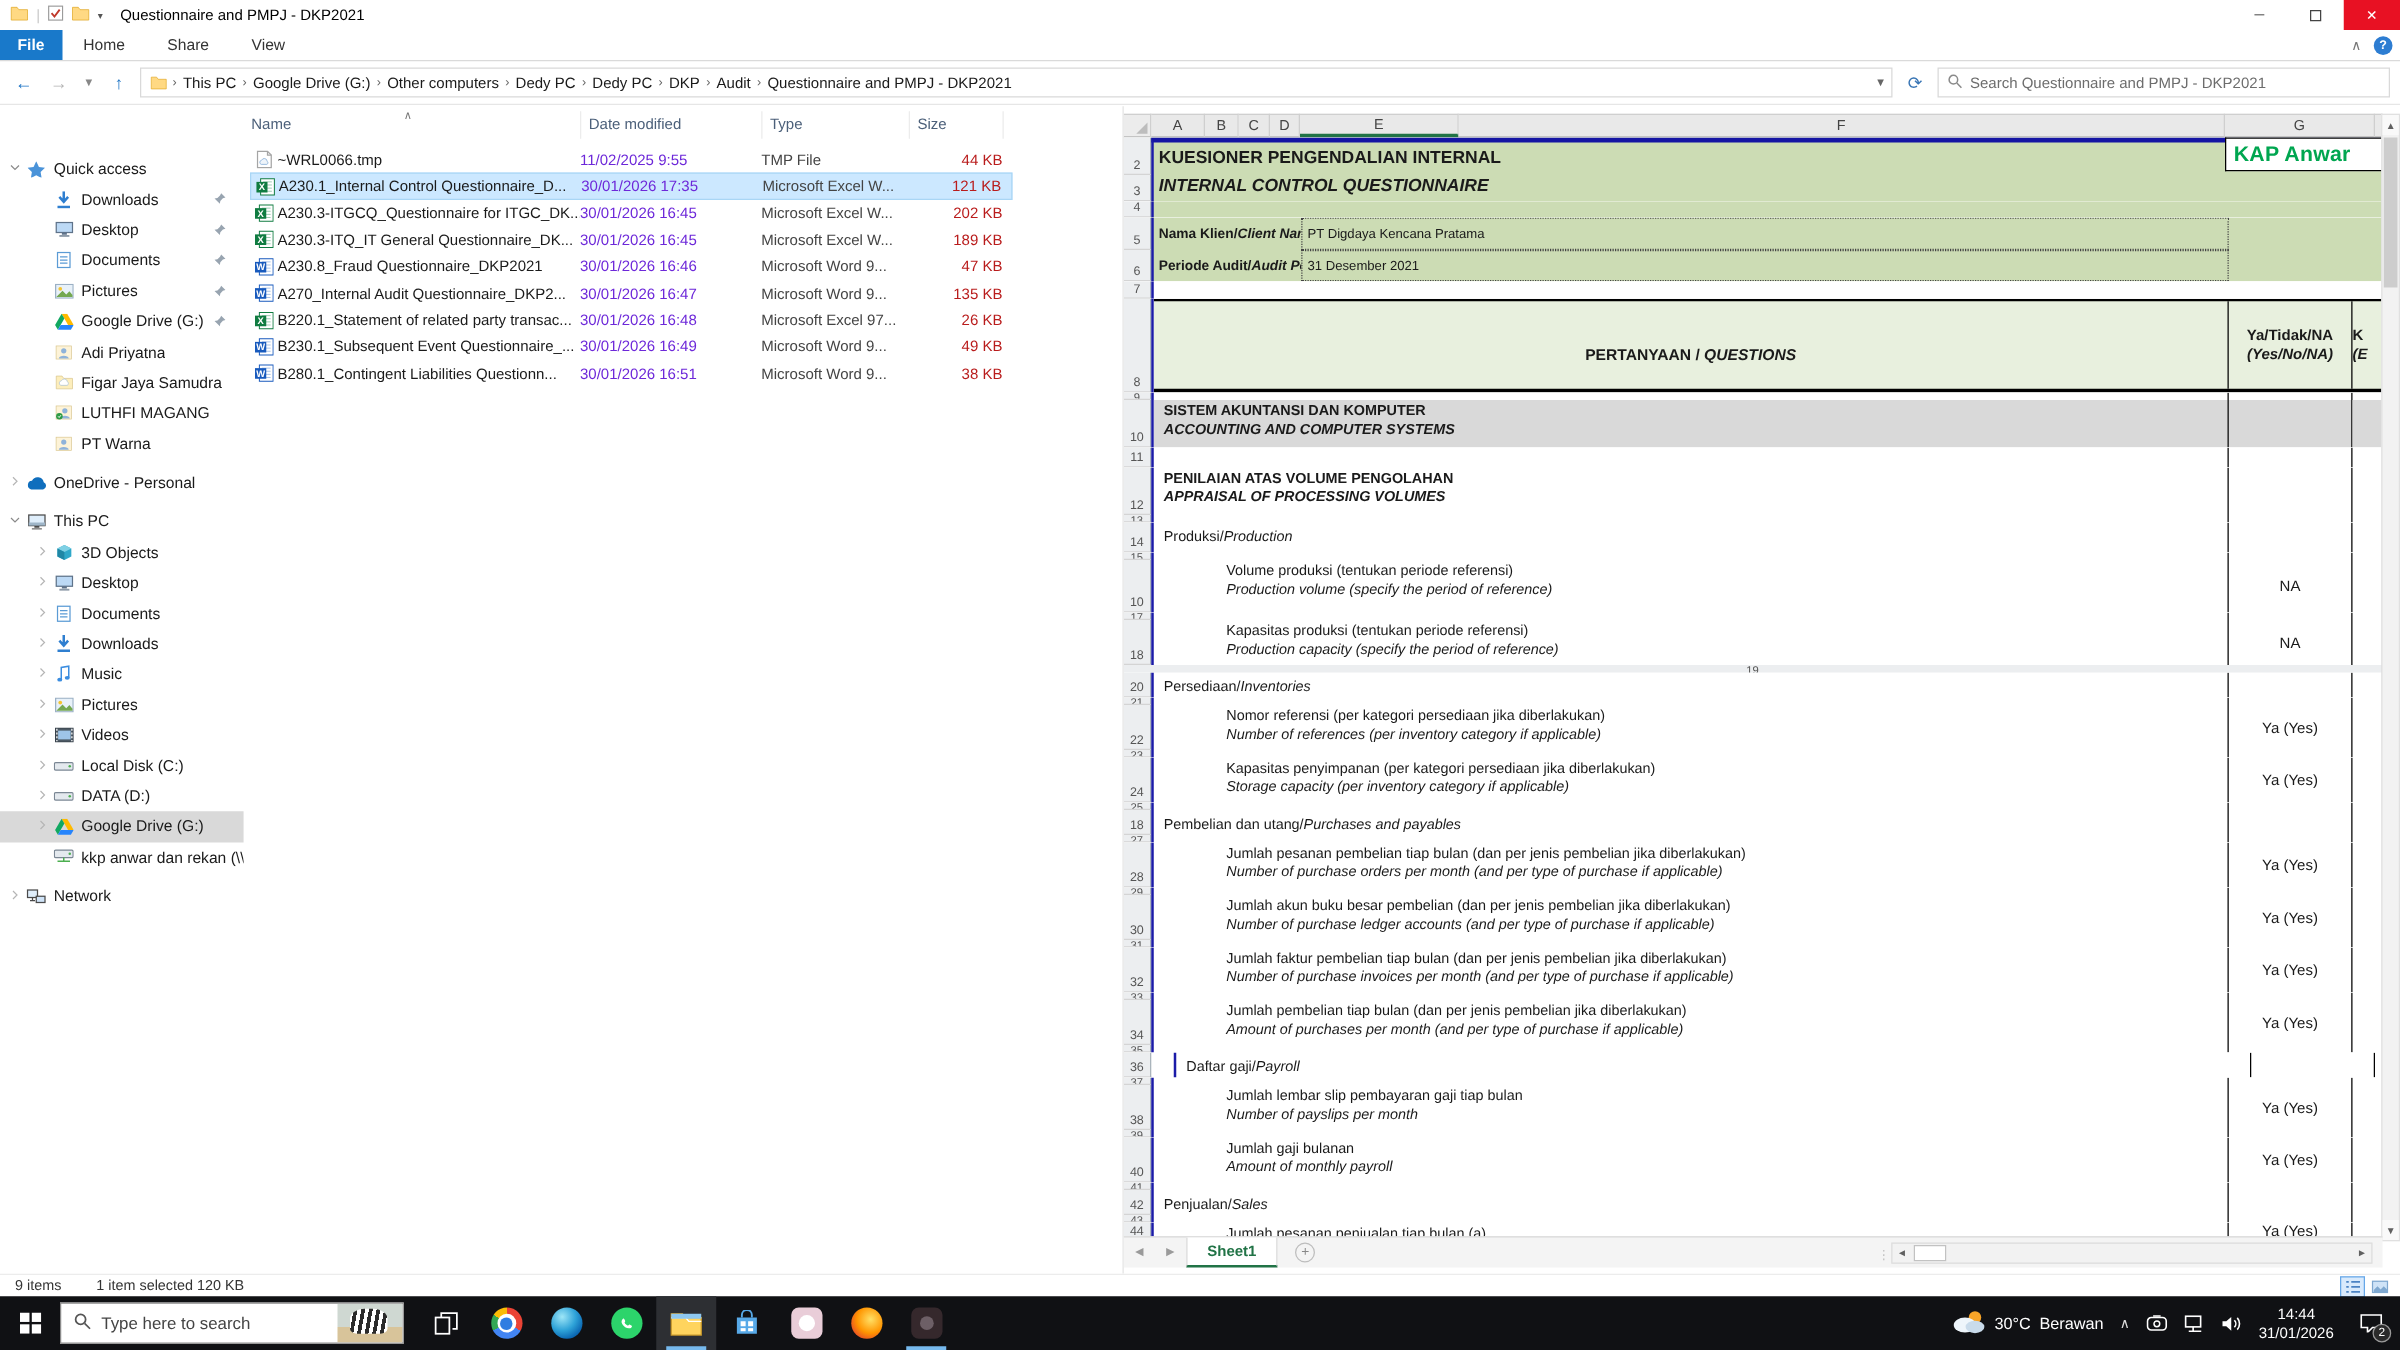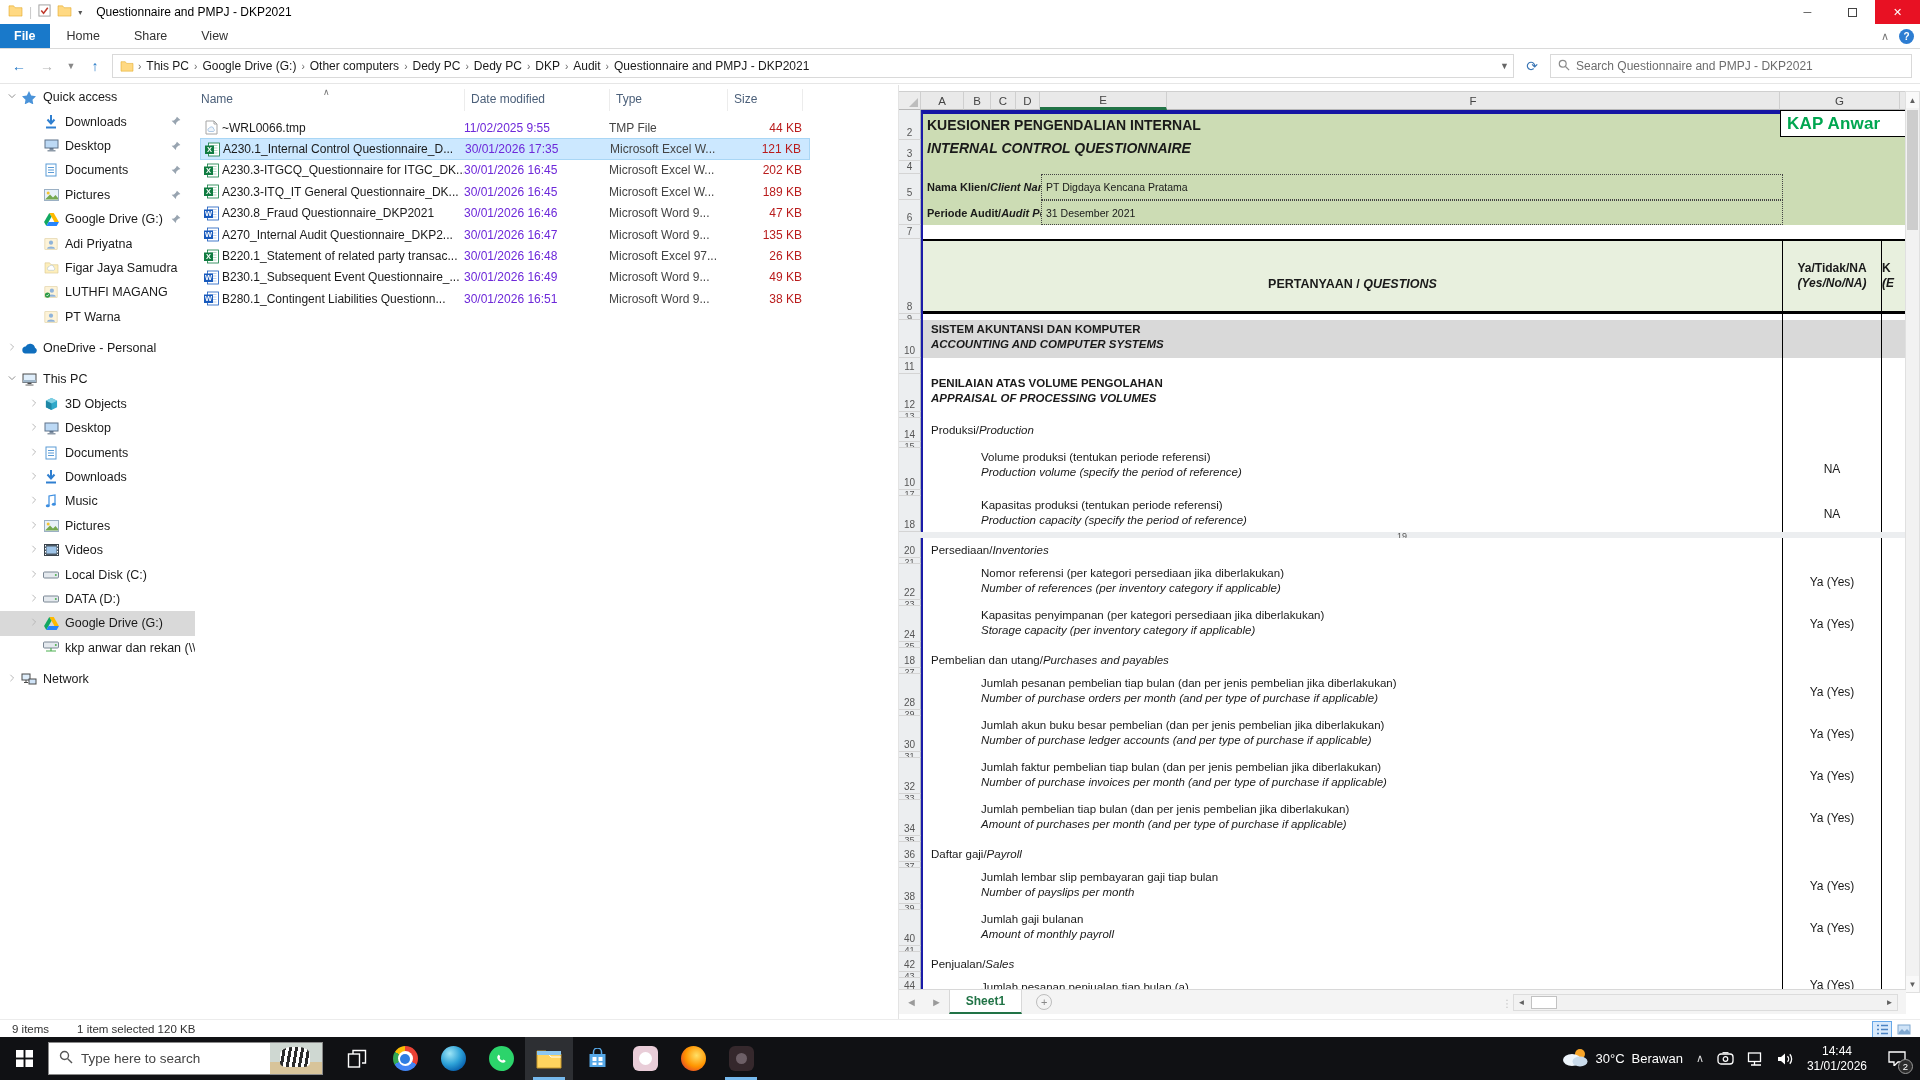--- a/index.html
+++ b/index.html
@@ -35,21 +35,21 @@
     padding:0 4px;font-size:12px;background:#fff;position:relative}
   .crumb-item{padding:0 4px;white-space:nowrap;color:#1a1a1a}
   .crumb-sep{color:#666;font-size:10px;padding:0 1px}
   .crumb-dd{position:absolute;right:4px;color:#666;font-size:9px}
   .refresh-btn{width:24px;height:22px;display:flex;align-items:center;justify-content:center;color:#3a76b5;font-size:14px}
   .search-box{flex:1;height:24px;border:1px solid #d9d9d9;display:flex;align-items:center;gap:6px;padding:0 7px;
     font-size:12px;color:#6d6d6d;background:#fff}
 
   
   .content{position:absolute;top:85px;left:0;right:0;bottom:18px}
-  .sidebar{position:absolute;left:0;top:0;bottom:0;width:195px;overflow:hidden;font-size:12.5px}
+  .sidebar{position:absolute;left:0;top:16px;bottom:0;width:195px;overflow:hidden;padding-top:22px;font-size:12.5px}
   .sb-item{height:24.4px;display:flex;align-items:center;position:relative;padding-left:4px;white-space:nowrap}
   .sb-item.selected{background:#d9d9d9}
   .sb-gap{height:7px}
   .sb-chev{width:16px;text-align:center;color:#999;font-size:9px;flex:0 0 16px}
   .sb-ico{width:18px;flex:0 0 18px;display:flex;align-items:center;justify-content:center}
   .sb-label{margin-left:5px;overflow:hidden;text-overflow:clip}
   .sb-item.d1{padding-left:26px}
   .sb-pin{position:absolute;right:14px;top:6px}
 
   .filelist{position:absolute;left:195px;top:0;width:703px;bottom:0;overflow:hidden}
@@ -1054,21 +1054,21 @@
           <div class="srow" style="height: 6px;">
             <div class="gut sliver">35</div>
             <div class="scontent">
               <div class="brow">
                 <div class="q-col"></div>
                 <div class="a-col"></div>
                 <div class="x-col"></div>
               </div>
             </div>
           </div>
-          <div class="srow" style="height: 20px;">
+          <div class="srow" style="height: 20px; gap: 18px;">
             <div class="gut">36</div>
             <div class="scontent">
               <div class="brow">
                 <div class="q-col"><span class="t-id">Daftar gaji/<i>Payroll</i></span></div>
                 <div class="a-col"></div>
                 <div class="x-col"></div>
               </div>
             </div>
           </div>
           <div class="srow" style="height: 6px;">

